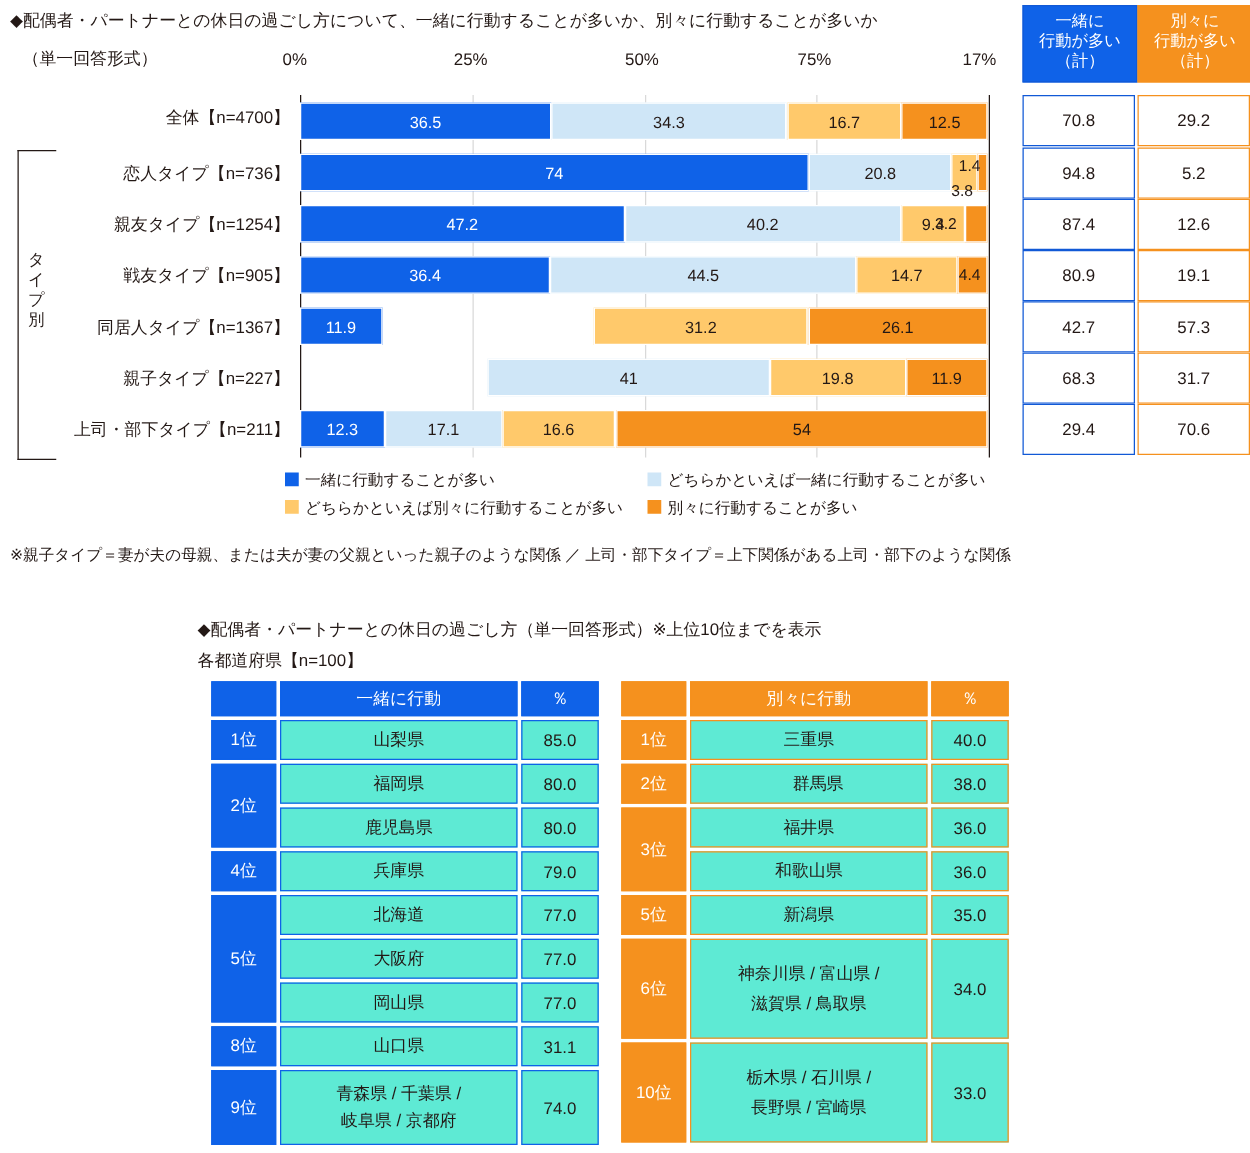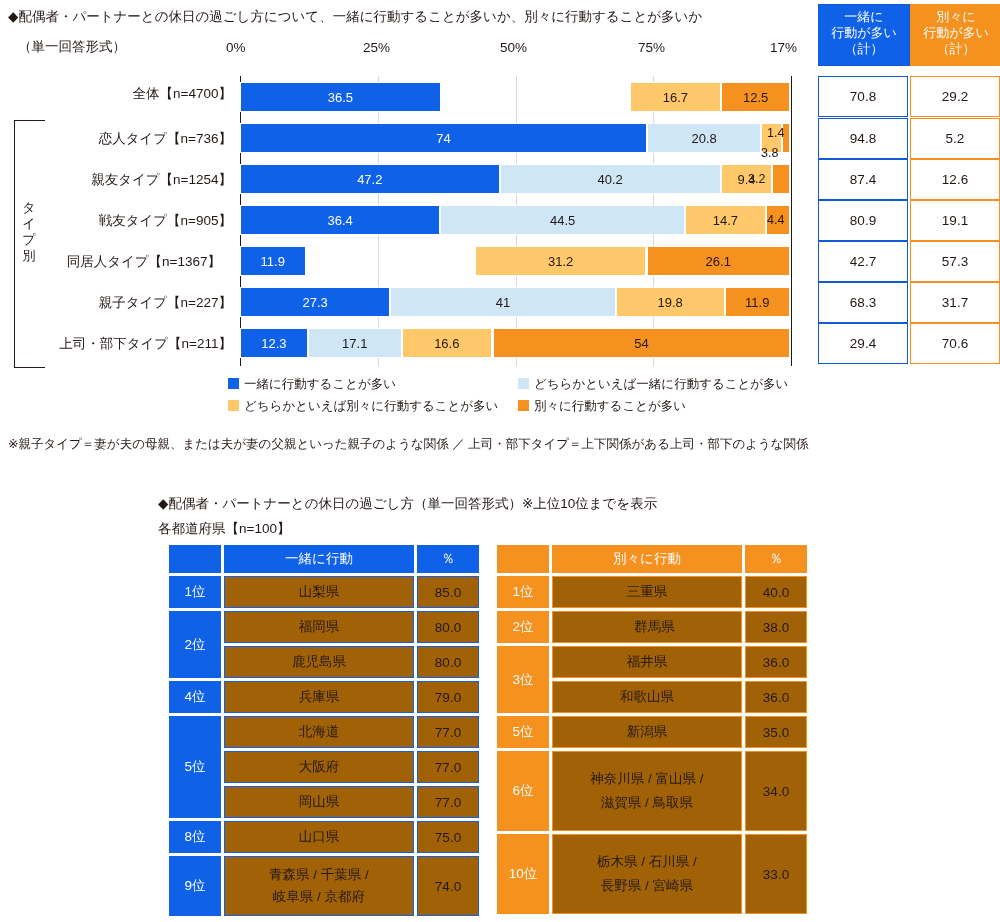--- a/index.html
+++ b/index.html
@@ -40,21 +40,21 @@
   .sw{display:inline-block;width:11px;height:11px;margin-right:5px;vertical-align:-1px;}
   
   #note{left:8px;top:436px;font-size:12.5px;}
   
   #bracket{left:14px;top:120px;width:30px;height:246px;border:1px solid #231815;border-right:none;}
   #brlabel{left:18px;top:200px;width:22px;font-size:13px;line-height:16px;text-align:center;}
   
   #sec2-title{left:158px;top:495px;font-size:13.5px;}
   #sec2-sub{left:158px;top:520px;font-size:13.5px;}
   table.rank{position:absolute;border-collapse:separate;border-spacing:3px;font-size:13.5px;}
-  table.rank td{text-align:center;vertical-align:middle;background:#a16207;}
+  table.rank td{text-align:center;vertical-align:middle;background:#5eead4;}
   .rk-b{background:#0f62e8 !important;color:#fff;border:1px solid #0f62e8;}
   .rk-o{background:#f5911e !important;color:#fff;border:1px solid #f5911e;}
   .hd-b{background:#0f62e8 !important;color:#fff;border:1px solid #0f62e8;}
   .hd-o{background:#f5911e !important;color:#fff;border:1px solid #f5911e;}
   .cl-b{border:1px solid #0f62e8;}
   .cl-o{border:1px solid #f5911e;}
 </style>
 </head>
 <body>
 
@@ -75,26 +75,27 @@
 <div class="abs" id="plot">
   <div class="grid-line" style="left:137px;"></div>
   <div class="grid-line" style="left:275px;"></div>
   <div class="grid-line" style="left:412px;"></div>
 </div>
 
 <div class="abs rowlabel" style="left:40px;top:85px;width:192px;">全体【n=4700】</div>
 <div class="abs rowlabel" style="left:40px;top:130px;width:192px;">恋人タイプ【n=736】</div>
 <div class="abs rowlabel" style="left:40px;top:171px;width:192px;">親友タイプ【n=1254】</div>
 <div class="abs rowlabel" style="left:40px;top:212px;width:192px;">戦友タイプ【n=905】</div>
-<div class="abs rowlabel" style="left:29px;top:253px;width:192px;">同居人タイプ【n=1367】</div>
+<div class="abs rowlabel" style="left:40px;top:253px;width:192px;">同居人タイプ【n=1367】</div>
 <div class="abs rowlabel" style="left:40px;top:294px;width:192px;">親子タイプ【n=227】</div>
 <div class="abs rowlabel" style="left:40px;top:335px;width:192px;">上司・部下タイプ【n=211】</div>
 
 <div class="abs bar-row" style="left:240px;top:82px;width:550px;">
   <div class="seg s1" style="left:0px;width:200.8px;">36.5</div>
+  <div class="seg s2" style="left:200.8px;width:188.7px;">34.3</div>
   <div class="seg s3" style="left:389.5px;width:91.9px;">16.7</div>
   <div class="seg s4" style="left:481.4px;width:68.6px;">12.5</div>
 </div>
 
 <div class="abs bar-row" style="left:240px;top:123px;width:550px;">
   <div class="seg s1" style="left:0px;width:407px;">74</div>
   <div class="seg s2" style="left:407px;width:114.4px;">20.8</div>
   <div class="seg s3" style="left:521.4px;width:20.9px;"></div>
   <div class="seg s4" style="left:542.3px;width:7.7px;"></div>
 </div>
@@ -117,21 +118,20 @@
 </div>
 <div class="abs outlab" style="left:767px;top:213px;">4.4</div>
 
 <div class="abs bar-row" style="left:240px;top:246px;width:550px;">
   <div class="seg s1" style="left:0px;width:65.5px;color:#fff;">11.9</div>
   <div class="seg s3" style="left:234.9px;width:171.6px;">31.2</div>
   <div class="seg s4" style="left:406.5px;width:143.5px;">26.1</div>
 </div>
 
 <div class="abs bar-row" style="left:240px;top:287px;width:550px;">
-  <div class="seg s1" style="left:0px;width:150.2px;">27.3</div>
   <div class="seg s2" style="left:150.2px;width:225.5px;">41</div>
   <div class="seg s3" style="left:375.7px;width:108.9px;">19.8</div>
   <div class="seg s4" style="left:484.6px;width:65.4px;">11.9</div>
 </div>
 
 <div class="abs bar-row" style="left:240px;top:328px;width:550px;">
   <div class="seg s1" style="left:0px;width:67.7px;color:#fff;">12.3</div>
   <div class="seg s2" style="left:67.7px;width:94.1px;">17.1</div>
   <div class="seg s3" style="left:161.8px;width:90px;">16.6</div>
   <div class="seg s4" style="left:253.1px;width:296.9px;">54</div>
@@ -228,21 +228,21 @@
     <td class="cl-b" style="height:28px;">大阪府</td>
     <td class="cl-b" style="height:28px;">77.0</td>
   </tr>
   <tr>
     <td class="cl-b" style="height:28px;">岡山県</td>
     <td class="cl-b" style="height:28px;">77.0</td>
   </tr>
   <tr>
     <td class="rk-b" style="height:28px;">8位</td>
     <td class="cl-b" style="height:28px;">山口県</td>
-    <td class="cl-b" style="height:28px;">75.0</td>
+    <td class="cl-b" style="height:28px;">31.1</td>
   </tr>
   <tr>
     <td class="rk-b" style="height:56px;">9位</td>
     <td class="cl-b" style="height:56px;white-space:pre-line;line-height:22px;">青森県 / 千葉県 /
 岐阜県 / 京都府</td>
     <td class="cl-b" style="height:56px;">74.0</td>
   </tr>
 </tbody>
   </table>
 

